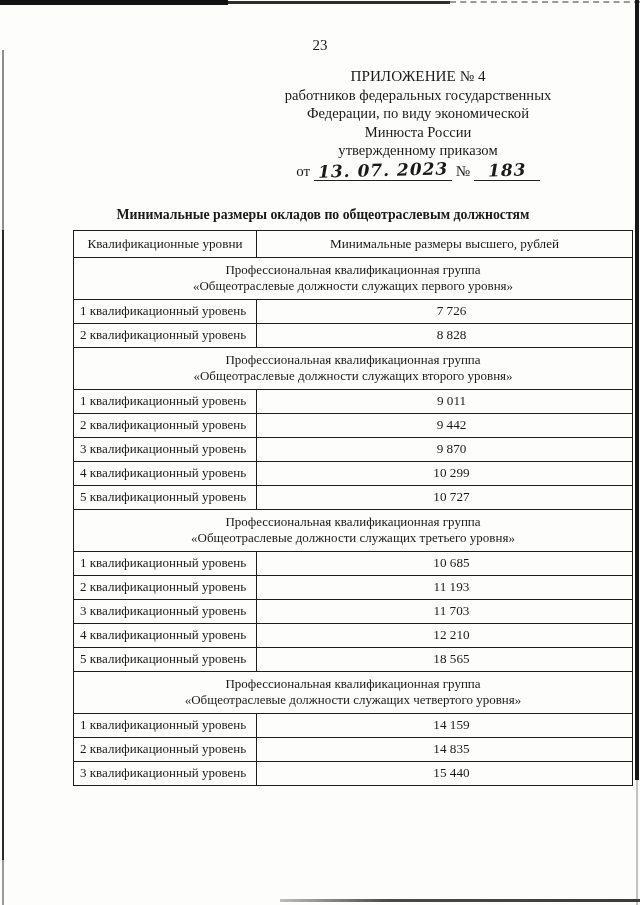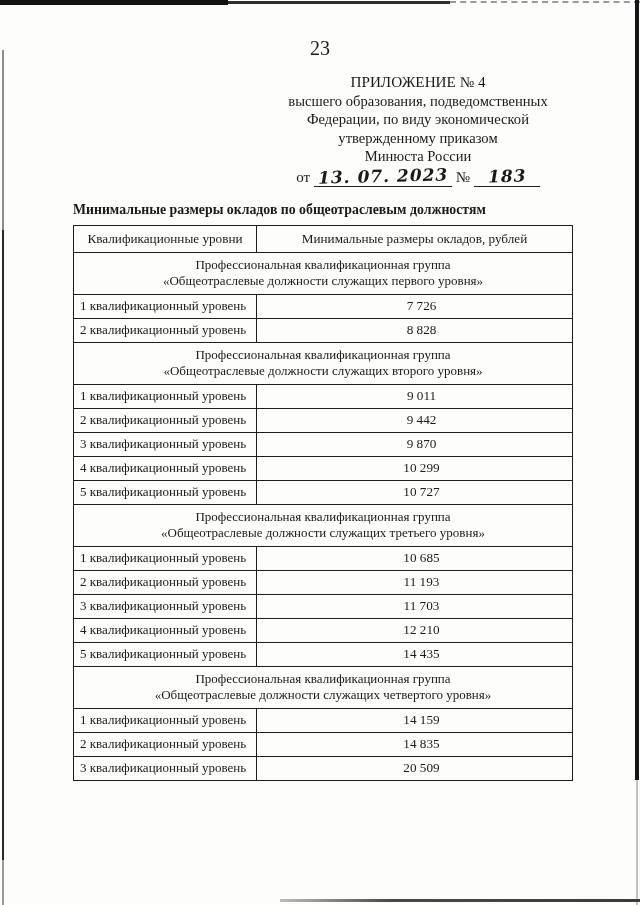--- a/index.html
+++ b/index.html
@@ -19,21 +19,21 @@
   .a-right2 { right: 2px; top: 780px; width: 2px; height: 125px; background: #c2c2c2; }
   .a-left1 { left: 2px; top: 50px; width: 2px; height: 180px; background: #8d8d8d; }
   .a-left2 { left: 2px; top: 230px; width: 2px; height: 630px; background: #2a2a2a; }
   .a-left3 { left: 2px; top: 860px; width: 2px; height: 45px; background: #9a9a9a; }
   .a-bottom { left: 280px; top: 899px; width: 360px; height: 3px;
               background: linear-gradient(to right, #bdbdbd, #4a4a4a 30%, #3a3a3a); }
 
   .page-number {
     padding-top: 37px;
     text-align: center;
-    font-size: 20px;
+    font-size: 15px;
   }
   .appendix {
     width: 320px;
     margin: 13px 62px 0 auto;
     text-align: center;
     font-size: 14.6px;
     line-height: 18.5px;
   }
   .appendix .line1 { font-size: 15.2px; }
   .approval {
@@ -55,27 +55,28 @@
     border-bottom: 1.6px solid #222;
     text-align: center;
     line-height: 1.05;
     padding: 0 4px 1px 4px;
   }
   .u-date { min-width: 112px; }
   .u-num  { min-width: 58px; }
 
   .table-title {
     width: 500px;
-    margin: 14px 0 0 73px;
+    margin: 25px 0 0 73px;
+    text-align: center;
     font-weight: bold;
     font-size: 13.8px;
     line-height: 17px;
   }
   table.salary {
-    width: 500px;
+    width: 560px;
     margin: 7px 0 0 73px;
     border-collapse: collapse;
     table-layout: fixed;
   }
   table.salary th, table.salary td {
     border: 1.7px solid #1d1d1d;
   }
   table.salary th {
     font-weight: normal;
     font-size: 13.2px;
@@ -109,41 +110,41 @@
 <div class="artifact a-right2"></div>
 <div class="artifact a-left1"></div>
 <div class="artifact a-left2"></div>
 <div class="artifact a-left3"></div>
 <div class="artifact a-bottom"></div>
 
 <div class="page-number">23</div>
 
 <div class="appendix">
   <div class="line1">ПРИЛОЖЕНИЕ № 4</div>
-  <div>высшего образования, подведомственных</div>
+  <div>работников федеральных государственных</div>
   <div>Федерации, по виду экономической</div>
+  <div>Минюста России</div>
   <div>утвержденному приказом</div>
-  <div>Минюста России</div>
   <div class="approval">
     <span>от</span>
     <span class="u u-date"><span class="hand">13. 07. 2023</span></span>
     <span>№</span>
     <span class="u u-num"><span class="hand">183</span></span>
   </div>
 </div>
 
 <div class="table-title">
   <div>Минимальные размеры окладов по общеотраслевым должностям</div>
 </div>
 
 <table class="salary">
   <thead>
     <tr>
       <th class="col-level">Квалификационные уровни</th>
-      <th>Минимальные размеры окладов, рублей</th>
+      <th>Минимальные размеры высшего, рублей</th>
     </tr>
   </thead>
   <tbody>
       <tr class="group-row">
         <td colspan="2">
           <div>Профессиональная квалификационная группа</div>
           <div>«Общеотраслевые должности служащих первого уровня»</div>
         </td>
       </tr>
       <tr>
@@ -197,34 +198,34 @@
       <tr>
         <td class="level-cell">3 квалификационный уровень</td>
         <td class="salary-cell">11 703</td>
       </tr>
       <tr>
         <td class="level-cell">4 квалификационный уровень</td>
         <td class="salary-cell">12 210</td>
       </tr>
       <tr>
         <td class="level-cell">5 квалификационный уровень</td>
-        <td class="salary-cell">14 435</td>
+        <td class="salary-cell">18 565</td>
       </tr>
       <tr class="group-row">
         <td colspan="2">
           <div>Профессиональная квалификационная группа</div>
           <div>«Общеотраслевые должности служащих четвертого уровня»</div>
         </td>
       </tr>
       <tr>
         <td class="level-cell">1 квалификационный уровень</td>
         <td class="salary-cell">14 159</td>
       </tr>
       <tr>
         <td class="level-cell">2 квалификационный уровень</td>
         <td class="salary-cell">14 835</td>
       </tr>
       <tr>
         <td class="level-cell">3 квалификационный уровень</td>
-        <td class="salary-cell">20 509</td>
+        <td class="salary-cell">15 440</td>
       </tr>
     </tbody>
 </table>
 
 </body></html>

